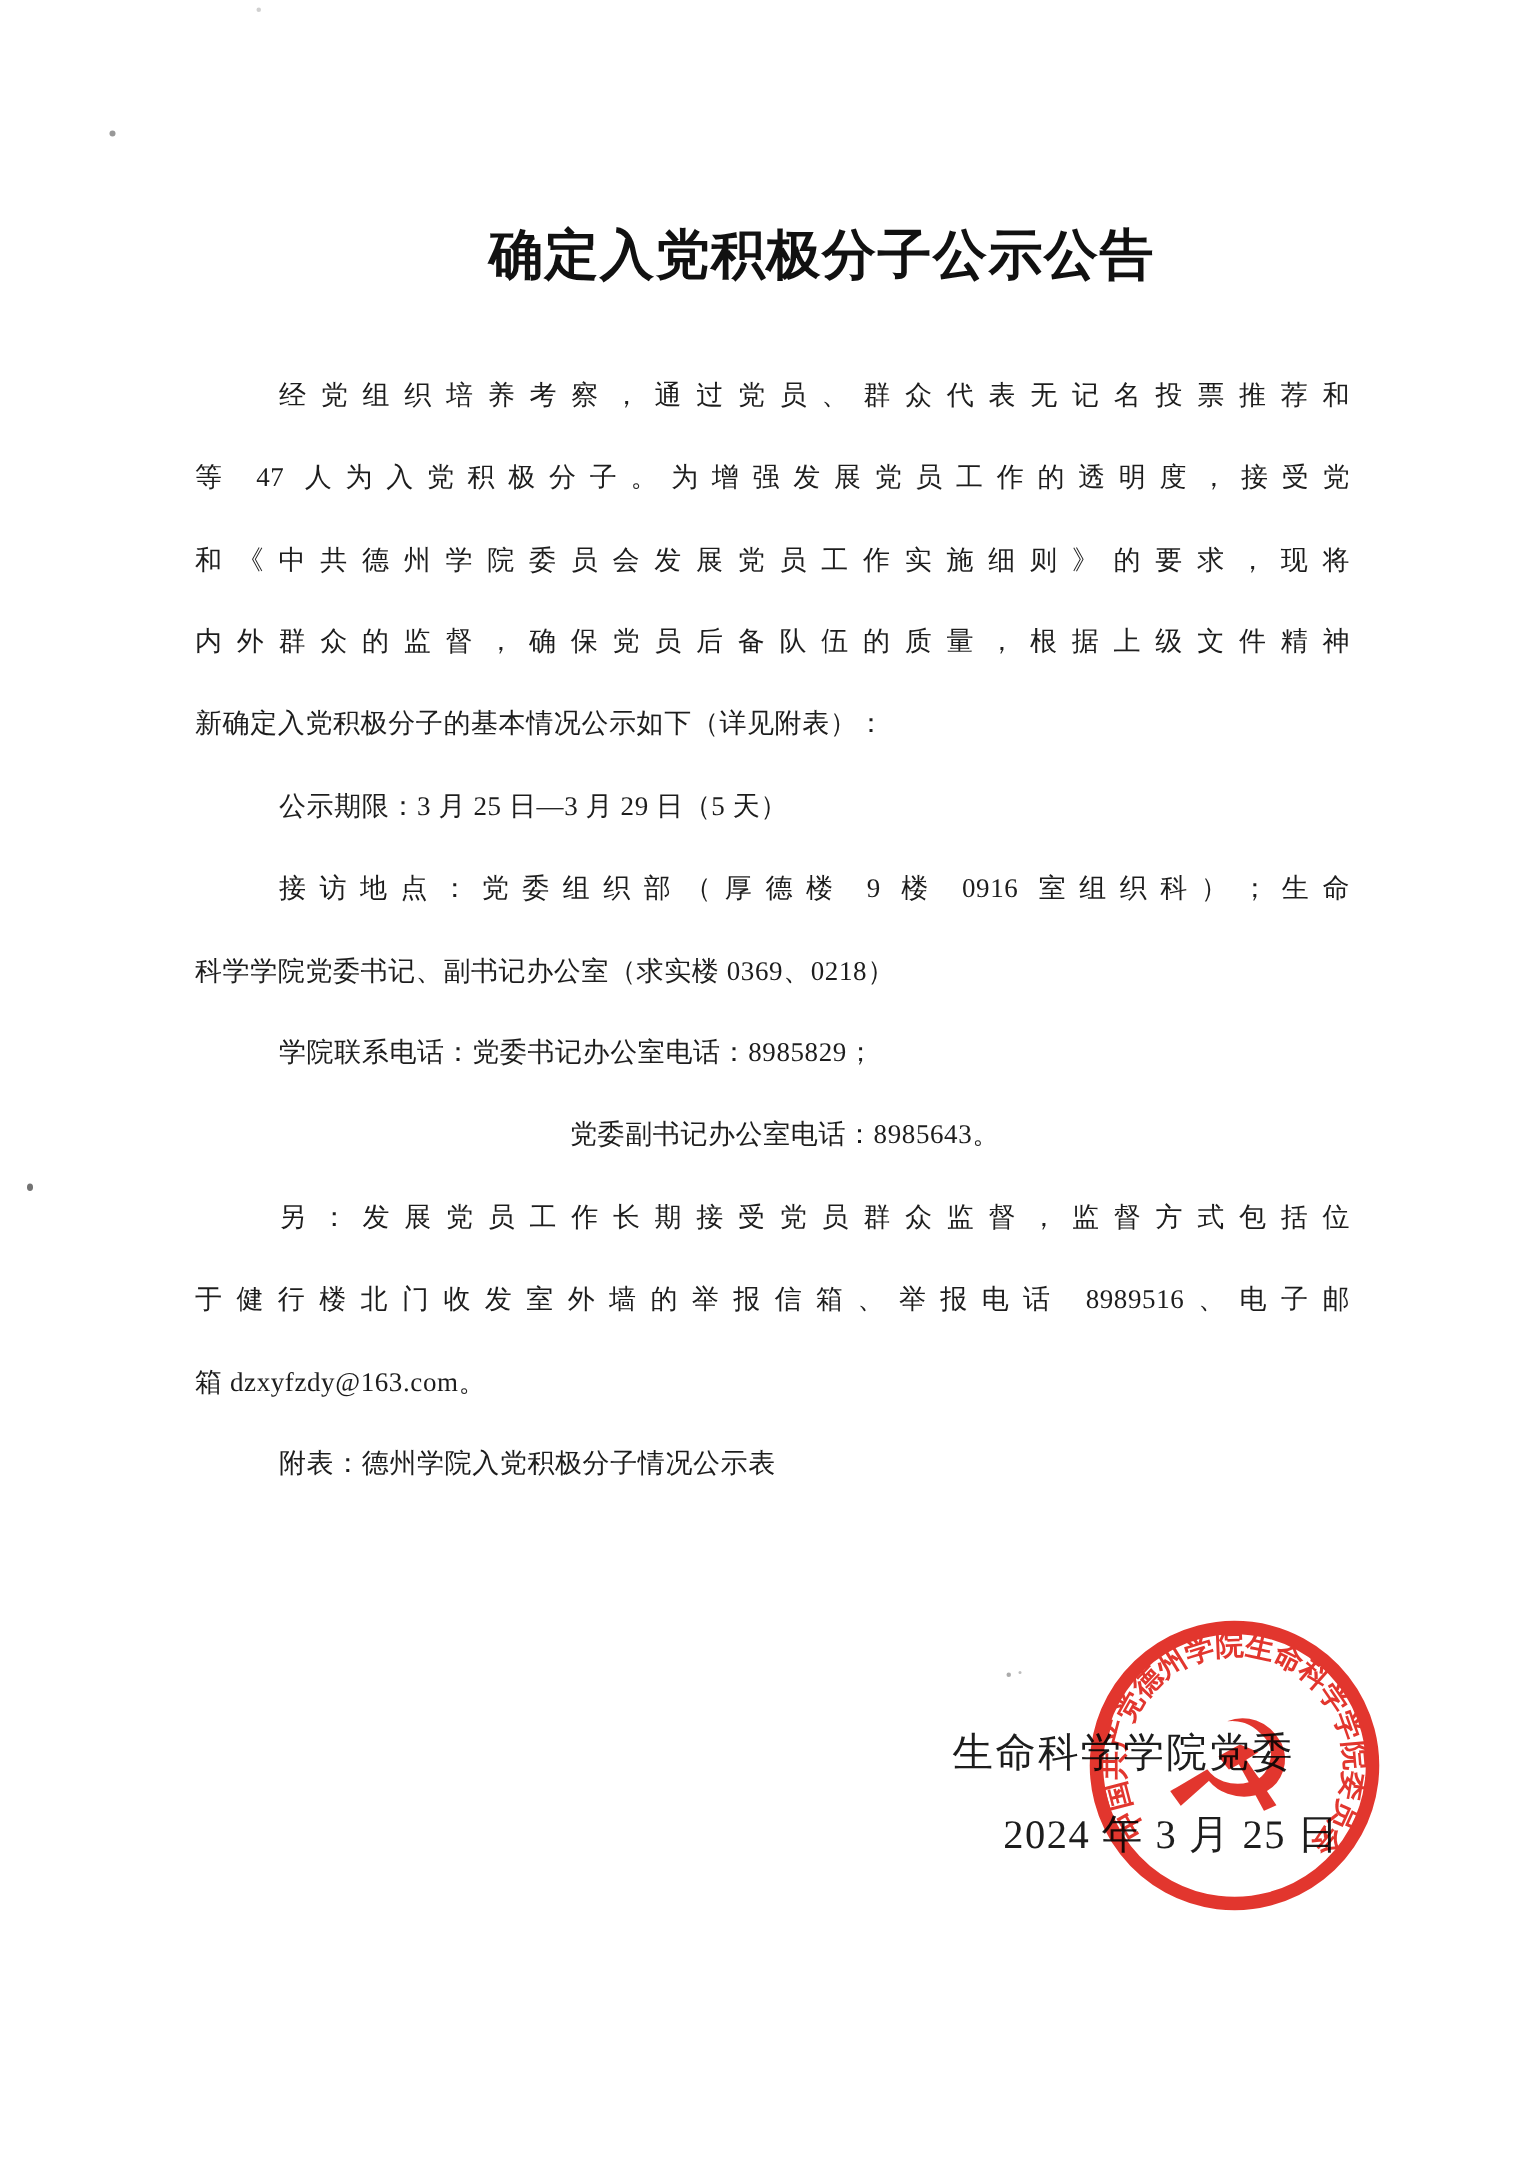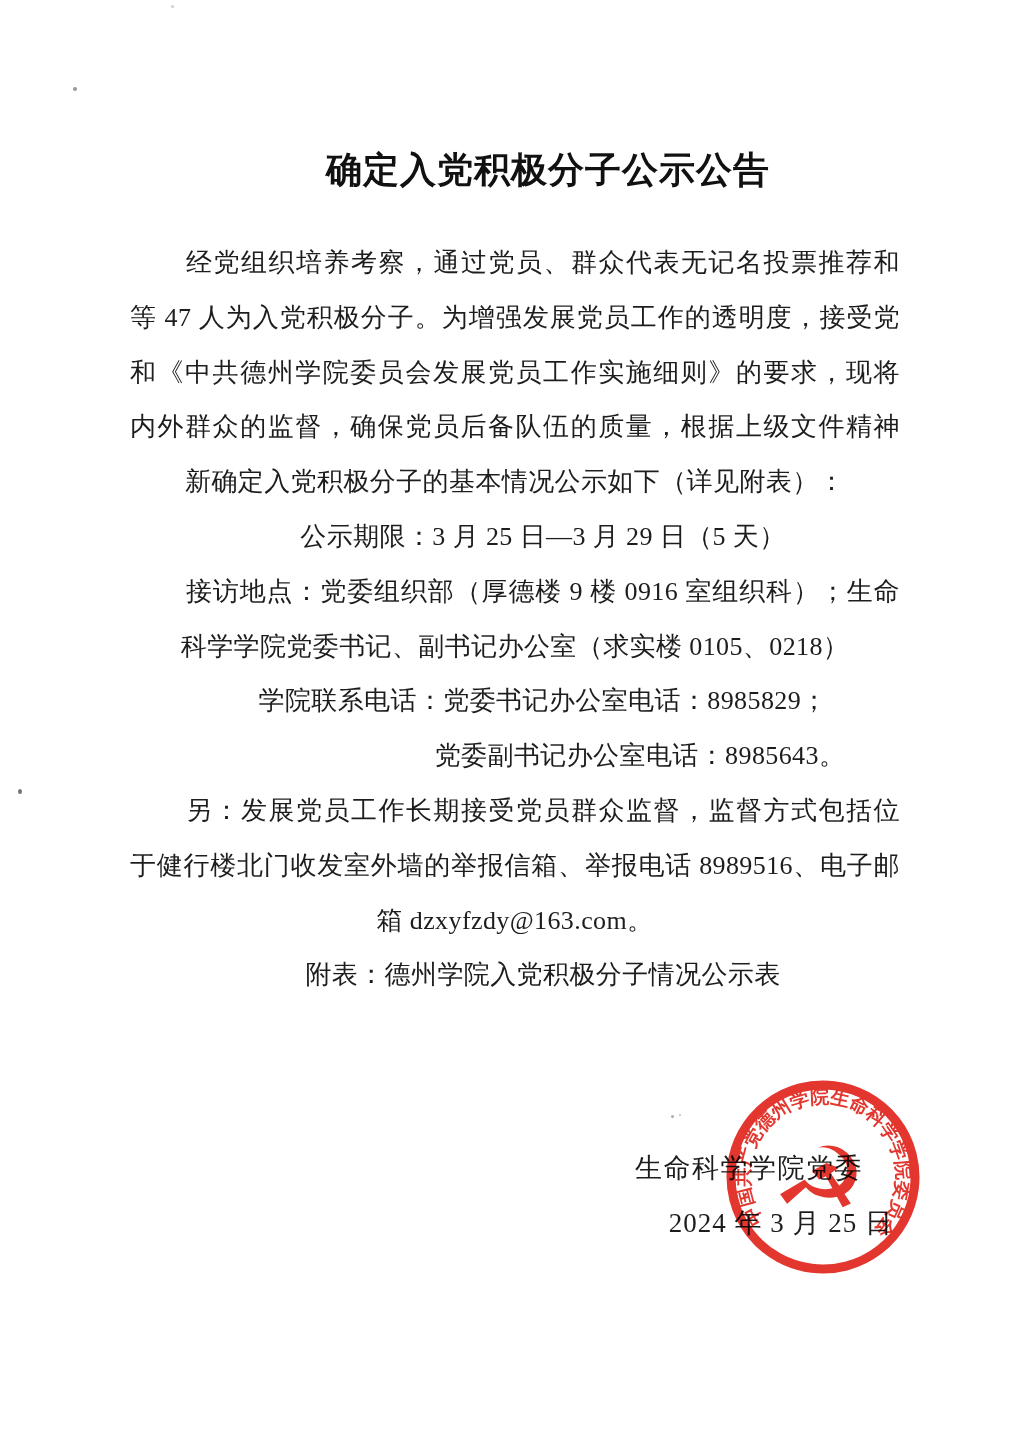--- a/index.html
+++ b/index.html
@@ -24,25 +24,25 @@
     font-weight: 700;
     letter-spacing: 1px;
     color: #111111;
     padding-left: 36px;
   }
   .body-text {
     position: absolute;
     top: 236px;
     left: 130px;
     width: 770px;
-    font-size: 26px;
+    font-size: 18px;
     line-height: 54.8px;
     letter-spacing: 0.4px;
   }
-  .line { min-height: 54.8px; text-align: center; }
+  .line { min-height: 54.8px; text-align: left; }
   .line.just { text-align: justify; text-align-last: justify; text-justify: inter-character; }
   .line.indent { text-indent: 56px; }
   .line.indent-deep { text-indent: 250px; }
   .sig-org {
     position: absolute;
     top: 1141px;
     left: 0;
     width: 1024px;
     text-align: right;
     padding-right: 161px;
@@ -96,21 +96,21 @@
   <h1 class="title">确定入党积极分子公示公告</h1>
 
   <div class="body-text">
     <div class="line indent just">经党组织培养考察，通过党员、群众代表无记名投票推荐和</div>
     <div class="line just">等 47 人为入党积极分子。为增强发展党员工作的透明度，接受党</div>
     <div class="line just">和《中共德州学院委员会发展党员工作实施细则》的要求，现将</div>
     <div class="line just">内外群众的监督，确保党员后备队伍的质量，根据上级文件精神</div>
     <div class="line">新确定入党积极分子的基本情况公示如下（详见附表）：</div>
     <div class="line indent">公示期限：3 月 25 日—3 月 29 日（5 天）</div>
     <div class="line indent just">接访地点：党委组织部（厚德楼 9 楼 0916 室组织科）；生命</div>
-    <div class="line">科学学院党委书记、副书记办公室（求实楼 0105、0218）</div>
+    <div class="line">科学学院党委书记、副书记办公室（求实楼 0369、0218）</div>
     <div class="line indent">学院联系电话：党委书记办公室电话：8985829；</div>
     <div class="line indent-deep">党委副书记办公室电话：8985643。</div>
     <div class="line indent just">另：发展党员工作长期接受党员群众监督，监督方式包括位</div>
     <div class="line just">于健行楼北门收发室外墙的举报信箱、举报电话 8989516、电子邮</div>
     <div class="line">箱 dzxyfzdy@163.com。</div>
     <div class="line indent">附表：德州学院入党积极分子情况公示表</div>
   </div>
 
   <div class="sig-org">生命科学学院党委</div>
   <div class="sig-date">2024 年 3 月 25 日</div>

